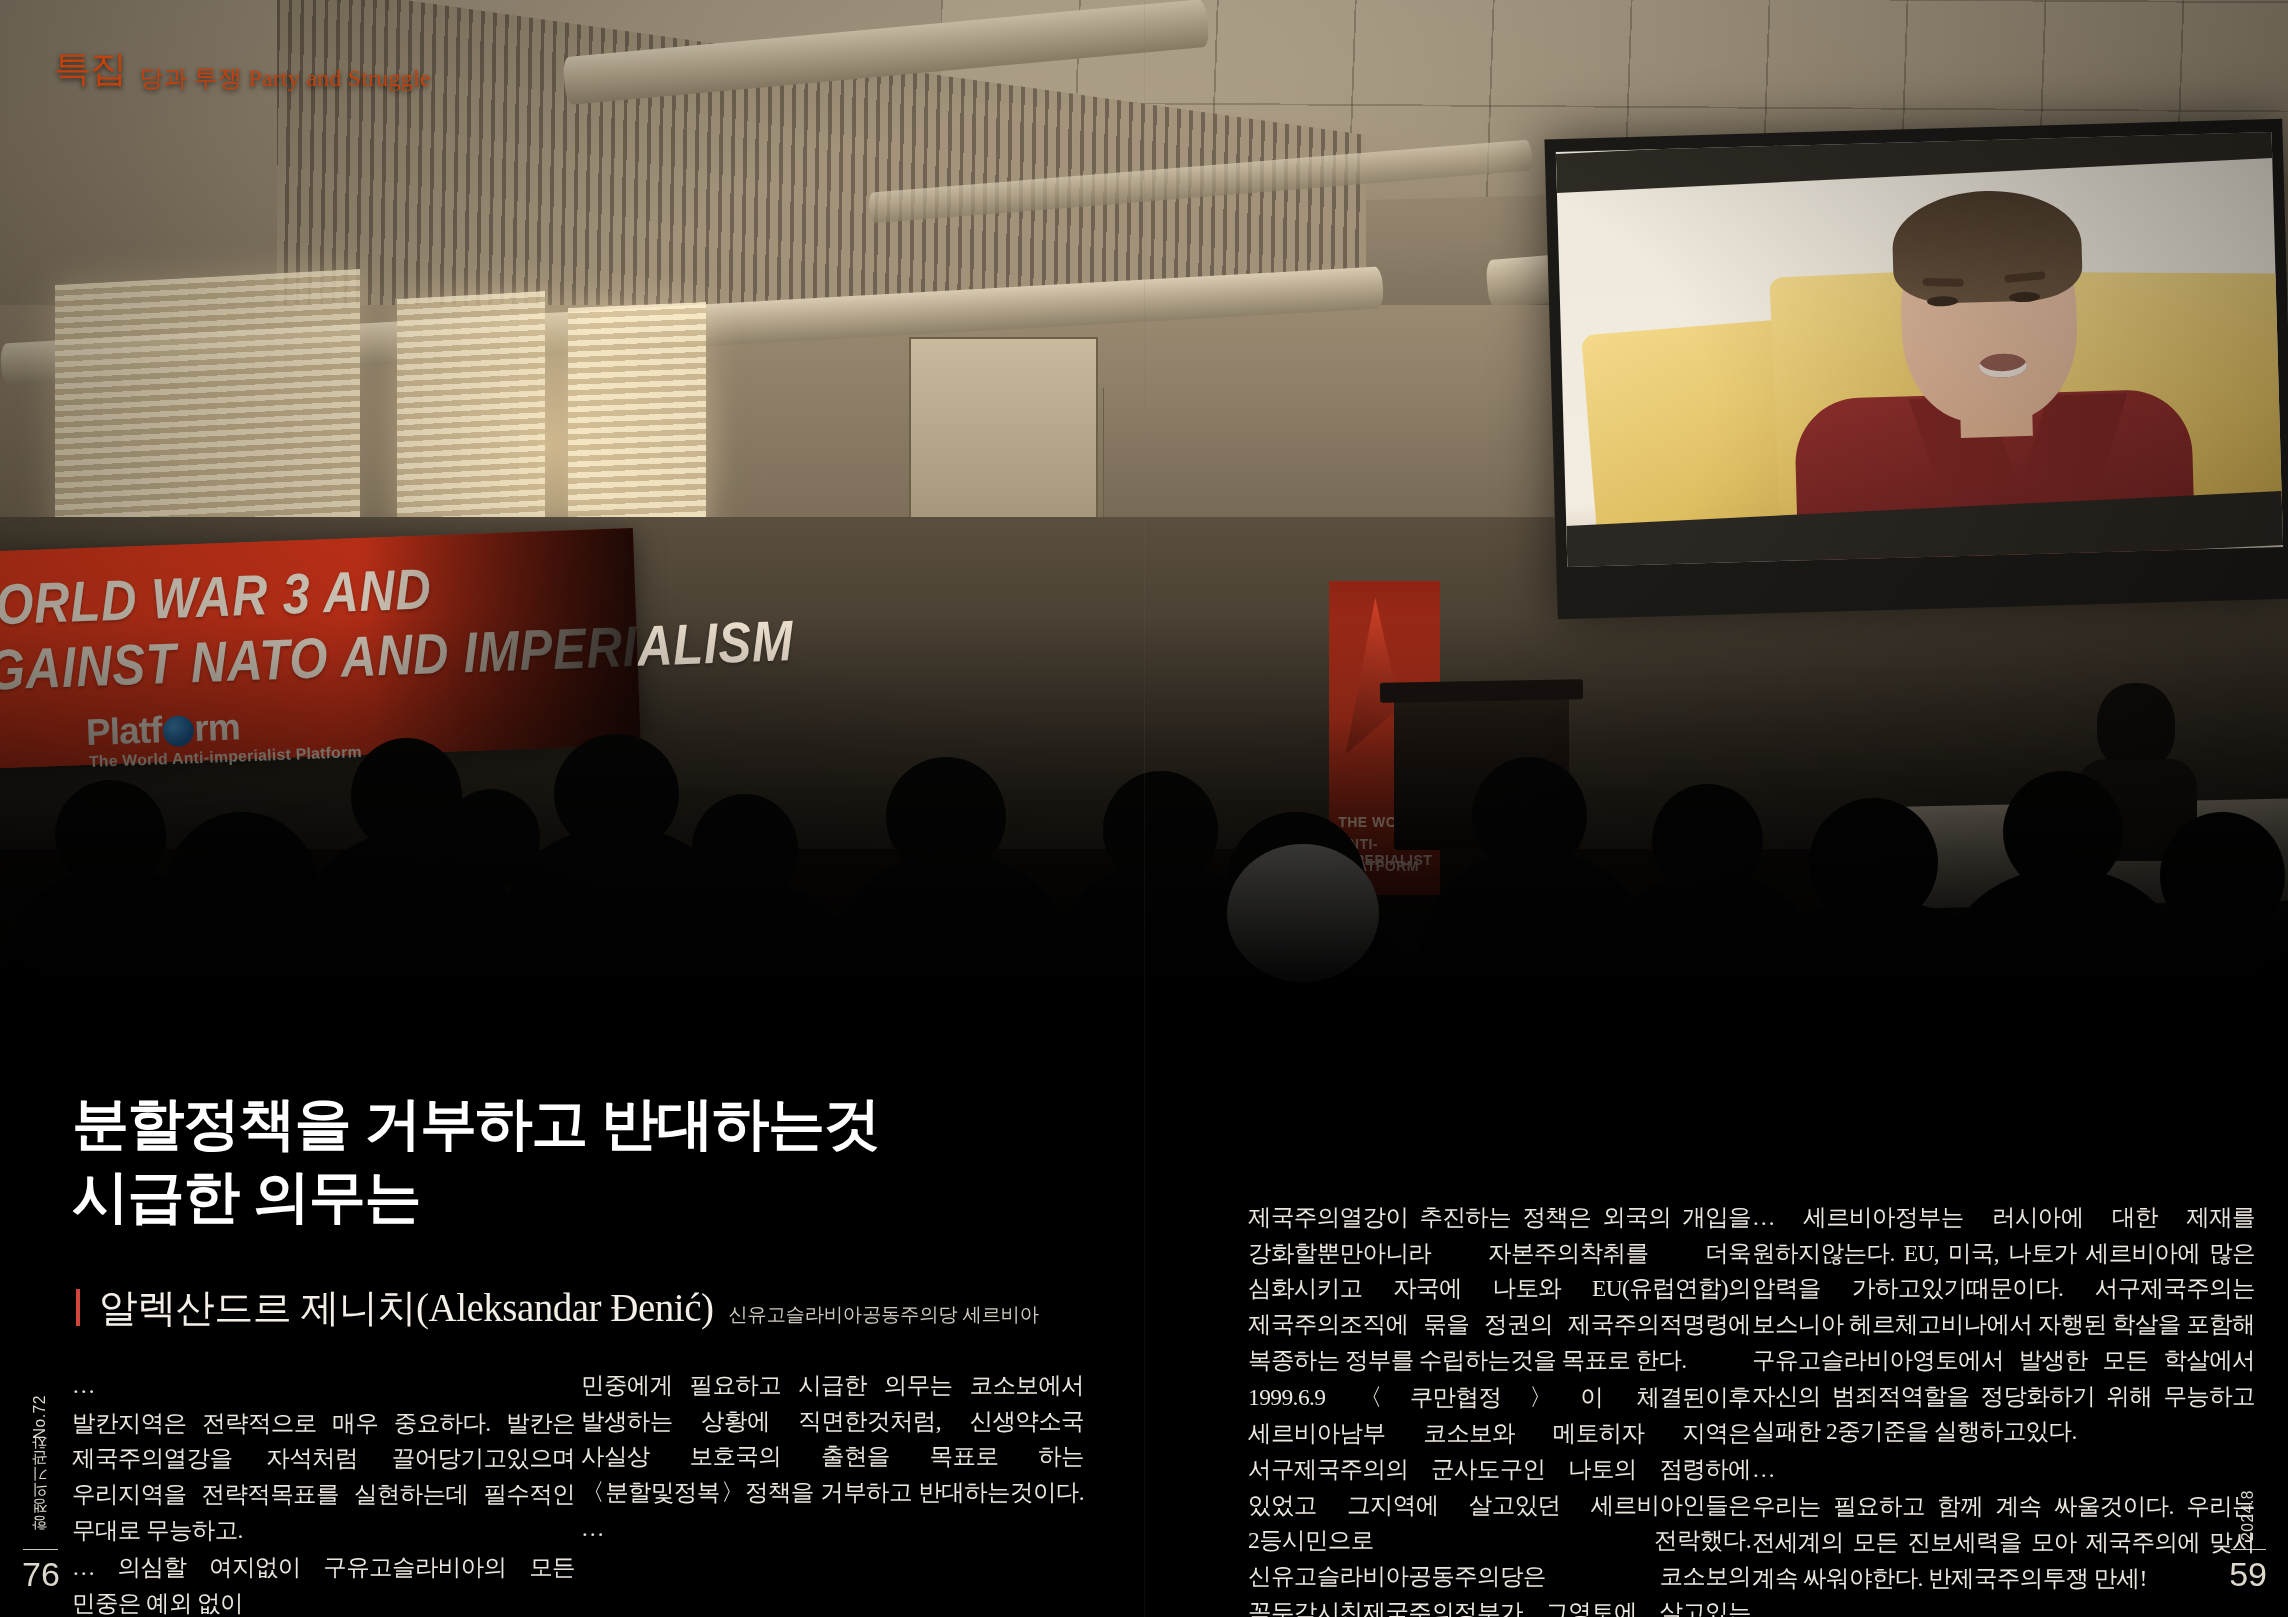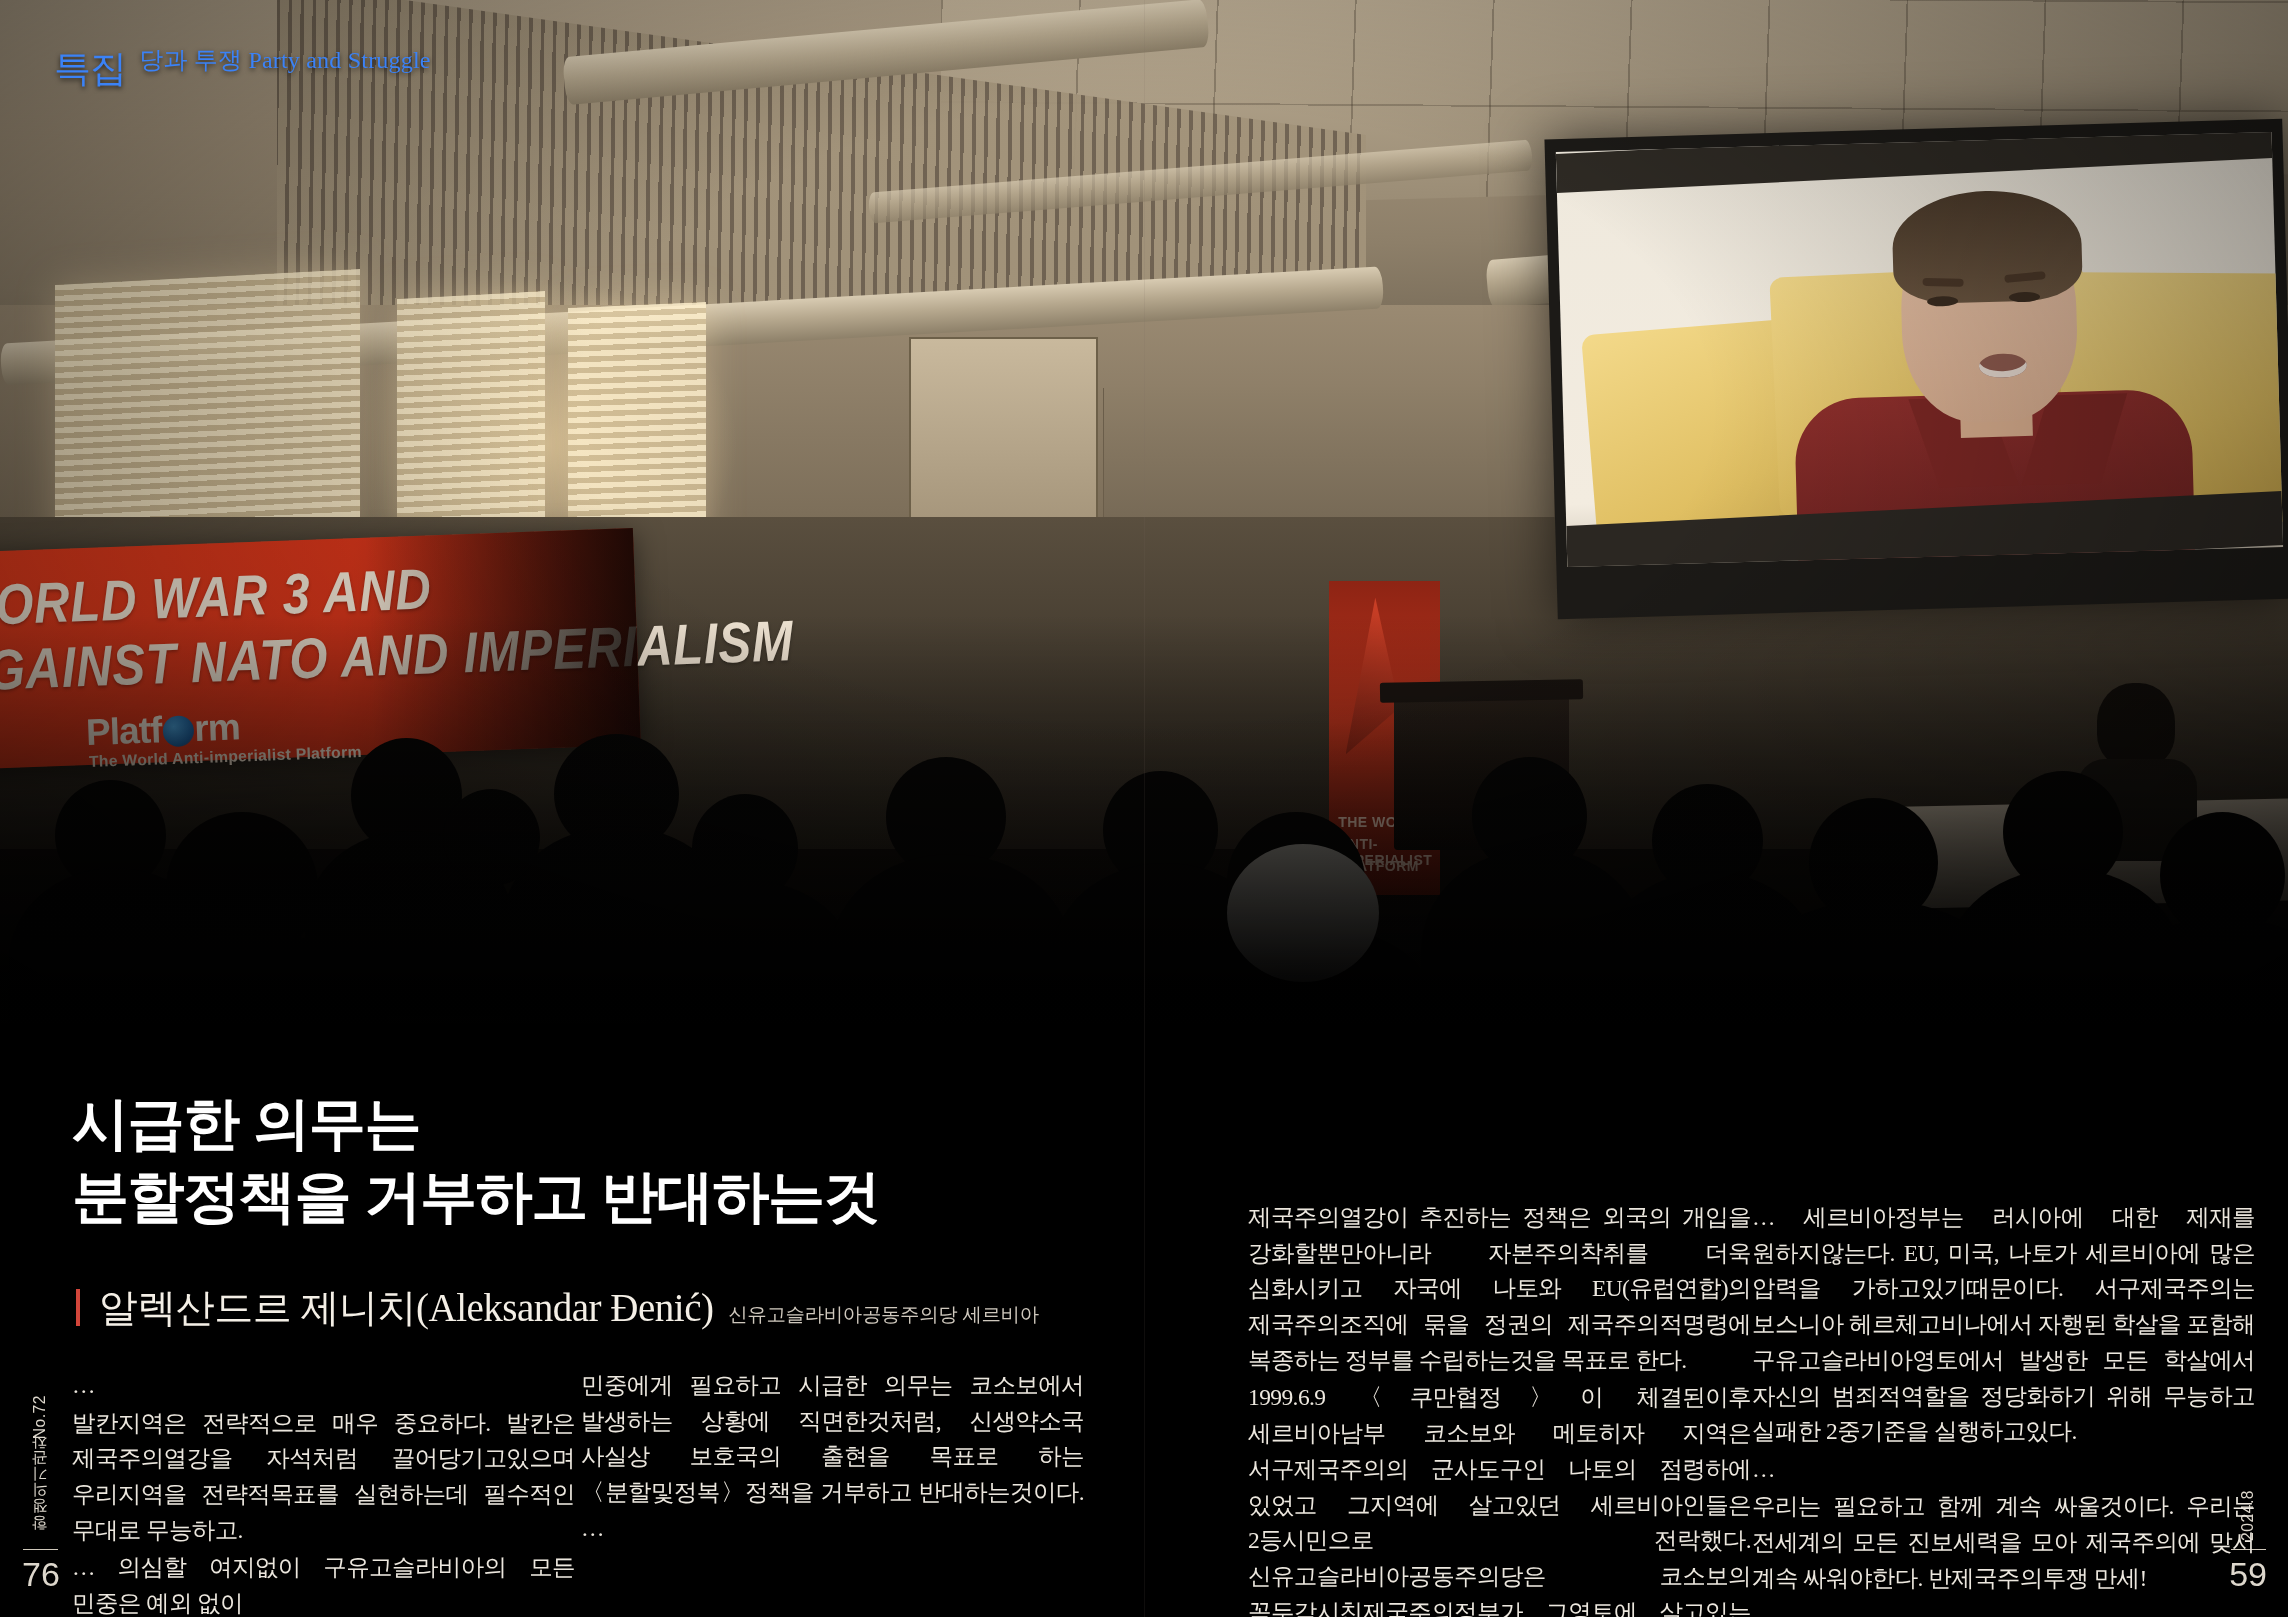--- a/index.html
+++ b/index.html
@@ -219,22 +219,22 @@
   .photo-vignette{
     position:absolute; inset:0;
     background:
       radial-gradient(ellipse at 50% 40%, rgba(0,0,0,0) 35%, rgba(0,0,0,.55) 100%),
       linear-gradient(180deg, rgba(0,0,0,0) 60%, rgba(0,0,0,.98) 97%);
   }
 
   
   .kicker {
     position:absolute; left:54px; top:44px; z-index:40;
-    display:flex; align-items:flex-start; gap:13px;
-    color:#3b82f6; text-shadow:0 1.8px 5.5px rgba(0,0,0,.7);
+    display:flex; align-items:flex-end; gap:13px;
+    color:#c2410c; text-shadow:0 1.8px 5.5px rgba(0,0,0,.7);
   }
   .kicker-ko { font-size:37px; letter-spacing:-0.9px; }
   .kicker-sub { font-size:24px; letter-spacing:0.2px; }
 
   
   .title-block { position:absolute; left:72px; top:1087px; z-index:40; }
   .headline {
     font-family:"Liberation Sans", sans-serif;
     font-weight:700; font-size:57px; line-height:1.28;
     color:#ffffff; letter-spacing:-1.4px;
@@ -382,22 +382,22 @@
 </div>
 
 <div class="gutter"></div>
 
 <div class="kicker">
   <span class="kicker-ko">특집</span>
   <span class="kicker-sub">당과 투쟁 Party and Struggle</span>
 </div>
 
 <div class="title-block">
+  <div class="headline">분할정책을 거부하고 반대하는것</div>
   <div class="headline">시급한 의무는</div>
-  <div class="headline">분할정책을 거부하고 반대하는것</div>
   <div class="byline">
     <span class="byline-bar"></span>
     <span class="byline-name">알렉산드르 제니치(Aleksandar Đenić)</span>
     <span class="byline-aff">신유고슬라비아공동주의당 세르비아</span>
   </div>
 </div>
 
 <div class="cols">
   <div class="col c1">
     <p>…</p>

